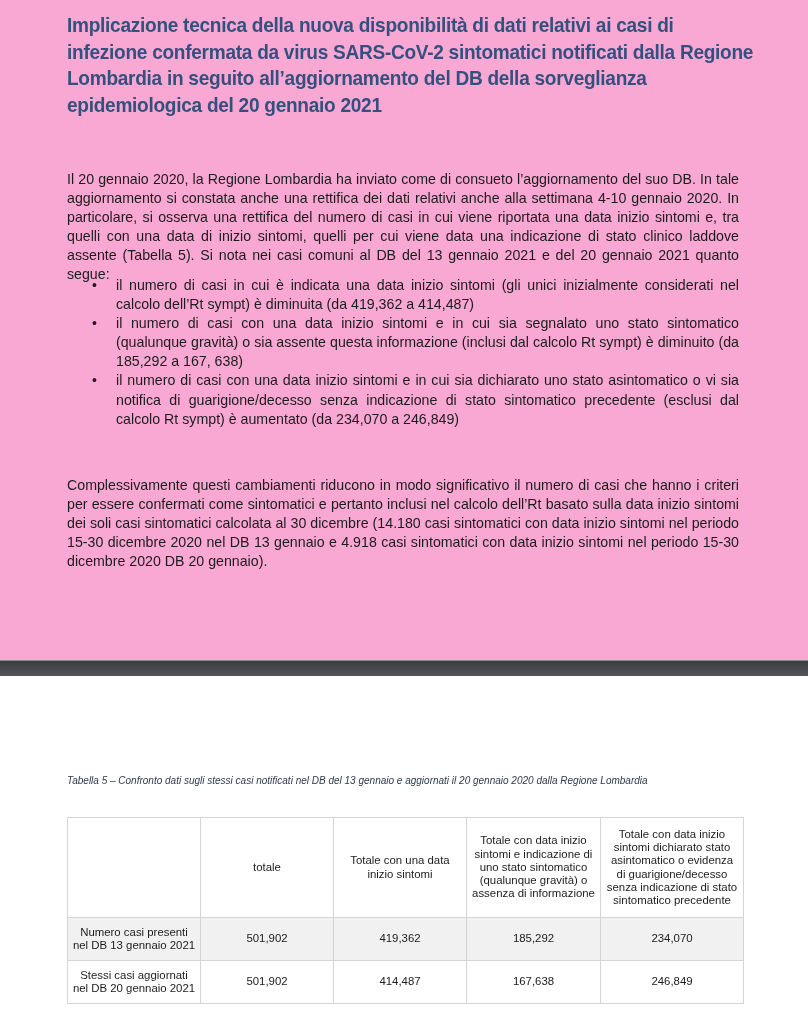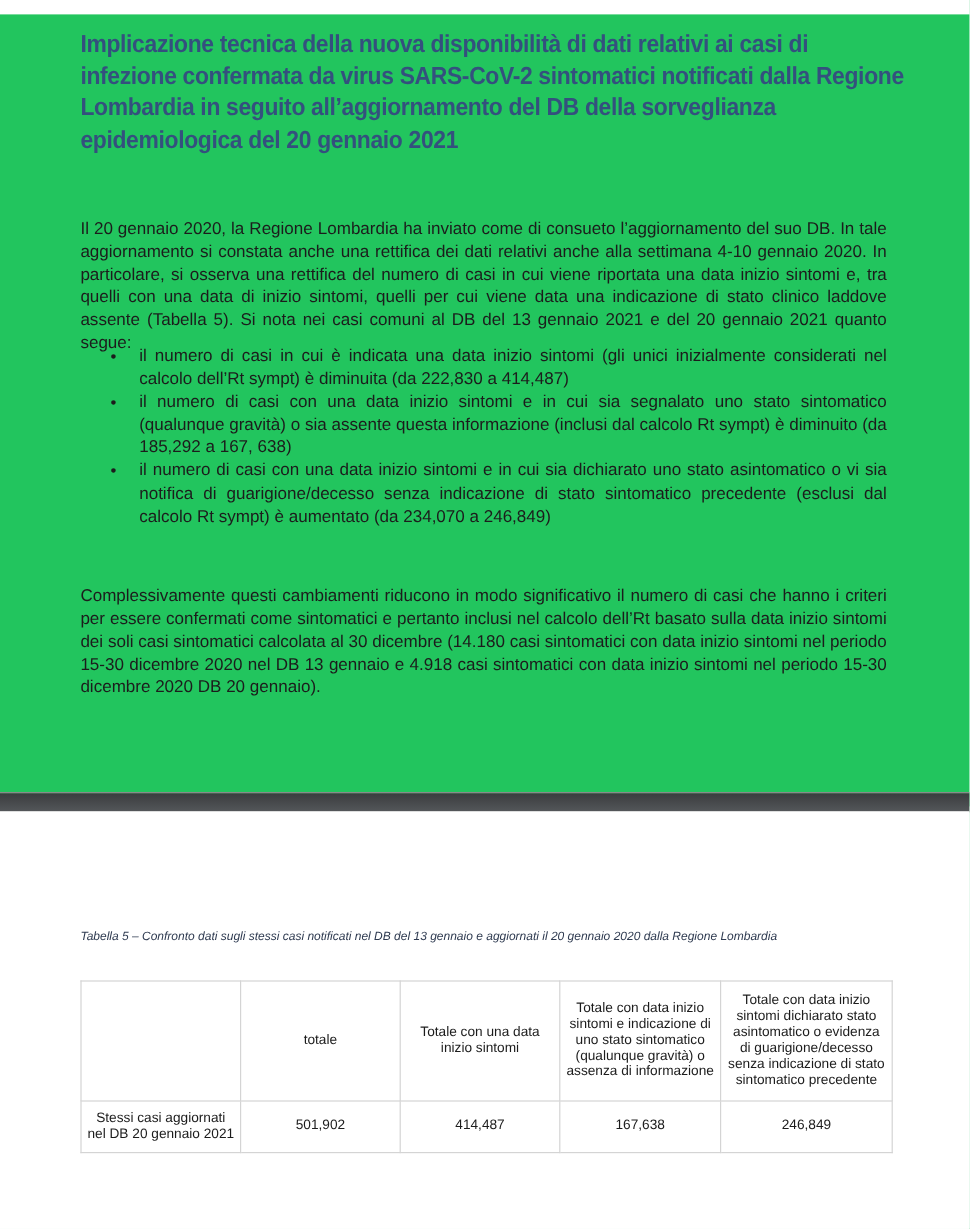--- a/index.html
+++ b/index.html
@@ -1,18 +1,18 @@
 <!DOCTYPE html>
 <html><head>
 <meta charset="utf-8">
 <style>
   html, body { margin: 0; padding: 0; background: #ffffff; }
   body { width: 808px; height: 1024px; position: relative; overflow: hidden;
          font-family: "Liberation Sans", "DejaVu Sans", sans-serif; color: #1e1e1e; }
-  .page-top { position: absolute; left: 0; top: 12px; width: 808px; height: 660px; background: #22c55e; }
+  .page-top { position: absolute; left: 0; top: 0; width: 808px; height: 660px; background: #f9a8d4; }
   .title { position: absolute; left: 67px; top: 12px; width: 690px;
            font-family: "Liberation Sans", sans-serif; font-weight: bold;
            font-size: 20.5px; line-height: 26.5px; color: #34507e; letter-spacing: -0.3px;
            transform: scaleX(0.93); transform-origin: left top; width: 742px; }
   .body-text { position: absolute; left: 67px; width: 672px; font-size: 14.2px;
                line-height: 19.1px; text-align: justify; color: #1c1c1c; }
   .p1 { top: 150px; margin-top: 20px; }
   .bullets { position: absolute; left: 67px; top: 276px; width: 672px; margin: 0; padding: 0; list-style: none; }
   .bullets li { position: relative; padding-left: 49px; font-size: 14.2px; line-height: 19.1px;
                 text-align: justify; color: #1c1c1c; }
@@ -37,21 +37,21 @@
 <body>
 
 <div class="page-top">
   <h1 class="title" style="margin:0;">Implicazione tecnica della nuova disponibilità di dati relativi ai casi di infezione confermata da virus SARS-CoV-2 sintomatici notificati dalla Regione Lombardia in seguito all’aggiornamento del DB della sorveglianza epidemiologica del 20 gennaio 2021</h1>
 
   <div class="body-text p1">Il 20 gennaio 2020, la Regione Lombardia ha inviato come di consueto l’aggiornamento del suo DB. In tale aggiornamento si constata anche una rettifica dei dati relativi anche alla settimana 4-10 gennaio 2020. In particolare, si osserva una rettifica del numero di casi in cui viene riportata una data inizio sintomi e, tra quelli con una data di inizio sintomi, quelli per cui viene data una indicazione di stato clinico laddove assente (Tabella 5). Si nota nei casi comuni al DB del 13 gennaio 2021 e del 20 gennaio 2021 quanto segue:</div>
 
   <ul class="bullets">
     <li>
       <span class="bullet">•</span>
-      <span>il numero di casi in cui è indicata una data inizio sintomi (gli unici inizialmente considerati nel calcolo dell’Rt sympt) </span><b>è diminuita</b><span> (da 222,830 a 414,487)</span>
+      <span>il numero di casi in cui è indicata una data inizio sintomi (gli unici inizialmente considerati nel calcolo dell’Rt sympt) </span><b>è diminuita</b><span> (da 419,362 a 414,487)</span>
     </li>
     <li>
       <span class="bullet">•</span>
       <span>il numero di casi con una data inizio sintomi e in cui sia segnalato uno stato sintomatico (qualunque gravità) o sia assente questa informazione (inclusi dal calcolo Rt sympt) </span><b>è diminuito</b><span> (da 185,292 a 167, 638)</span>
     </li>
     <li>
       <span class="bullet">•</span>
       <span>il numero di casi con una data inizio sintomi e in cui sia dichiarato uno stato asintomatico o vi sia notifica di guarigione/decesso senza indicazione di stato sintomatico precedente (esclusi dal calcolo Rt sympt) </span><b>è aumentato</b><span> (da 234,070 a 246,849)</span>
     </li>
   </ul>
@@ -67,20 +67,27 @@
 
 <table class="t5">
   <tbody>
       <tr class="hdr">
     <th class="c0"></th>
     <th class="c1">totale</th>
     <th class="c2">Totale con una data inizio sintomi</th>
     <th class="c3">Totale con data inizio sintomi e indicazione di uno stato sintomatico (qualunque gravità) o assenza di informazione</th>
     <th class="c4">Totale con data inizio sintomi dichiarato stato asintomatico o evidenza di guarigione/decesso senza indicazione di stato sintomatico precedente</th>
   </tr>
+  <tr class="r1">
+    <td>Numero casi presenti nel DB 13 gennaio 2021</td>
+    <td>501,902</td>
+    <td>419,362</td>
+    <td>185,292</td>
+    <td>234,070</td>
+  </tr>
   <tr class="r2">
     <td>Stessi casi aggiornati nel DB 20 gennaio 2021</td>
     <td>501,902</td>
     <td>414,487</td>
     <td>167,638</td>
     <td>246,849</td>
   </tr>
 </tbody>
   </table>
 

